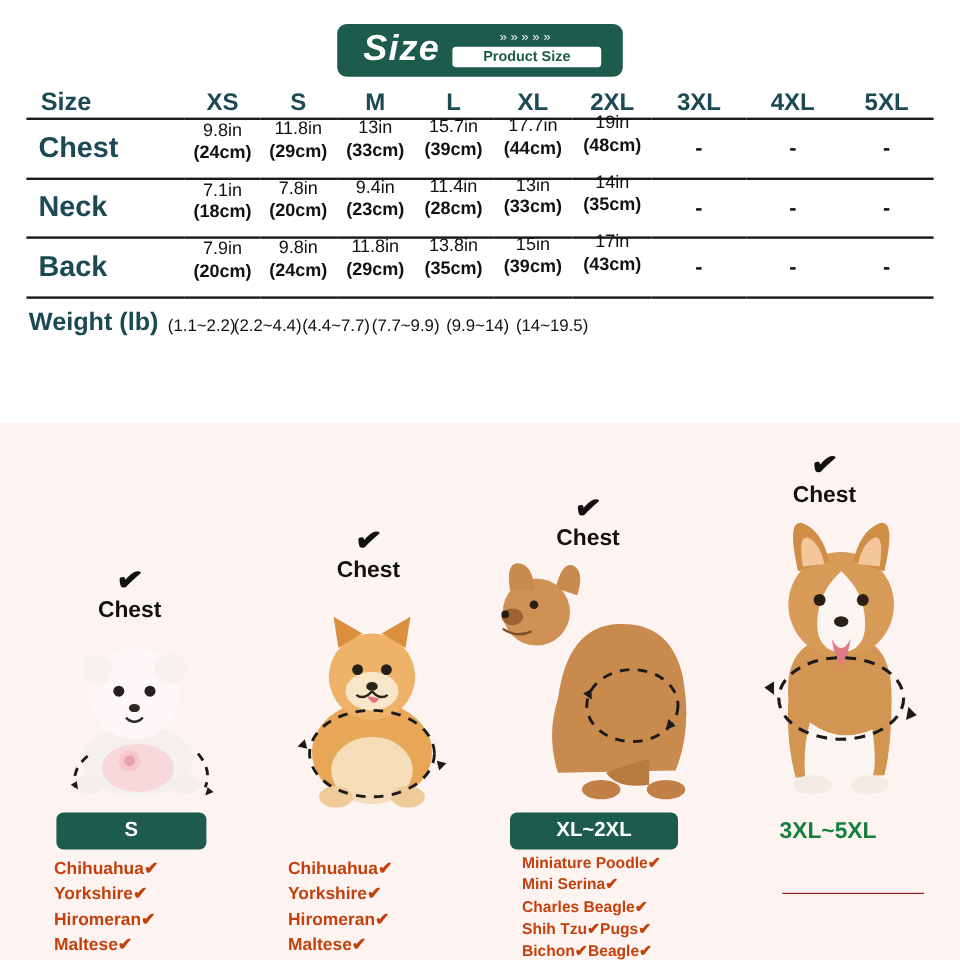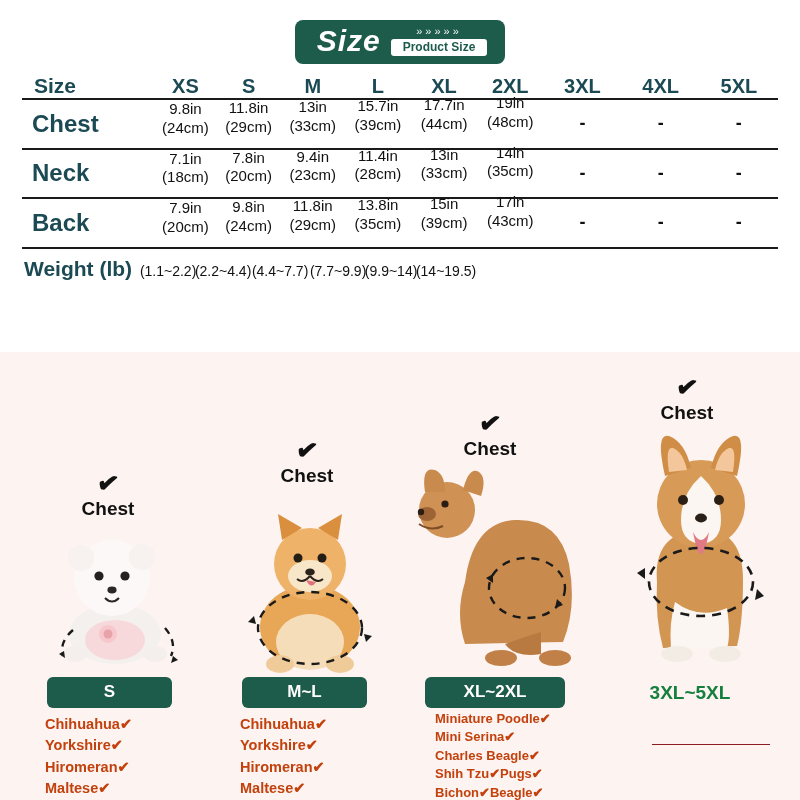--- a/index.html
+++ b/index.html
@@ -48,21 +48,21 @@
     font-size: 11px;
     letter-spacing: 3px;
     line-height: 1;
     opacity: .95;
   }
   .badge-sub {
     background: #ffffff;
     color: #1d5b4b;
     font-size: 12px;
     font-weight: bold;
-    padding: 2px 12px;
+    padding: 2px 26px;
     border-radius: 3px;
     line-height: 1.1;
   }
 
   
   .table-wrap {
     padding: 10px 22px 0 22px;
   }
   table.size-table {
     width: 100%;
@@ -103,20 +103,21 @@
     color: #111;
     line-height: 1.25;
     padding: 4px 0 6px 0;
   }
   tr.data-row td.val .inch {
     display: block;
     font-weight: normal;
   }
   tr.data-row td.val .cm {
     display: block;
+    font-weight: bold;
   }
   tr.data-row td.dash {
     font-size: 18px;
     font-weight: bold;
     color: #111;
   }
   
   .off-0 { position: relative; top: -4px; }
   .off-1 { position: relative; top: -5px; }
   .off-2 { position: relative; top: -6px; }
@@ -145,21 +146,21 @@
   }
   .weight-values span {
     display: inline-block;
     text-align: center;
     white-space: nowrap;
   }
   .wv0 { width: 60px; }
   .wv1 { width: 62px; margin-left: -6px; }
   .wv2 { width: 64px; margin-left: -6px; }
   .wv3 { width: 64px; margin-left: -6px; }
-  .wv4 { width: 54px; margin-left: -6px; }
+  .wv4 { width: 68px; margin-left: -6px; }
   .wv5 { width: 68px; margin-left: -6px; }
 
   
   .photo-section {
     position: absolute;
     left: 0;
     top: 352px;
     width: 800px;
     height: 448px;
     background: #fdf4f2;
@@ -446,21 +447,20 @@
       <circle cx="88" cy="66" r="4.5" fill="#241d16"></circle>
       <circle cx="112" cy="66" r="4.5" fill="#241d16"></circle>
       <ellipse cx="100" cy="80" rx="4.8" ry="3.6" fill="#2a221b"></ellipse>
       <path d="M100 84 q-7 8 -13 3" stroke="#2a221b" stroke-width="2" fill="none"></path>
       <path d="M100 84 q7 8 13 3" stroke="#2a221b" stroke-width="2" fill="none"></path>
       <path d="M96 88 q5 10 10 2" fill="#e2737d"></path>
       <ellipse cx="100" cy="136" rx="52" ry="36" fill="none" stroke="#1a1a1a" stroke-width="2.4" stroke-dasharray="8 7"></ellipse>
       <path d="M44 124 l-6 6 l8 2 z" fill="#1a1a1a"></path>
       <path d="M156 150 l6 -6 l-8 -2 z" fill="#1a1a1a"></path>
     </svg>
-    <div class="size-chip">M~L</div>
     <div class="breeds">
       <div>Chihuahua✔</div>
       <div>Yorkshire✔</div>
       <div>Hiromeran✔</div>
       <div>Maltese✔</div>
     </div>
   </div>
 
   <div class="dog-col c2">
     <div class="chest-mark" style="left:0px; top:58px;">

